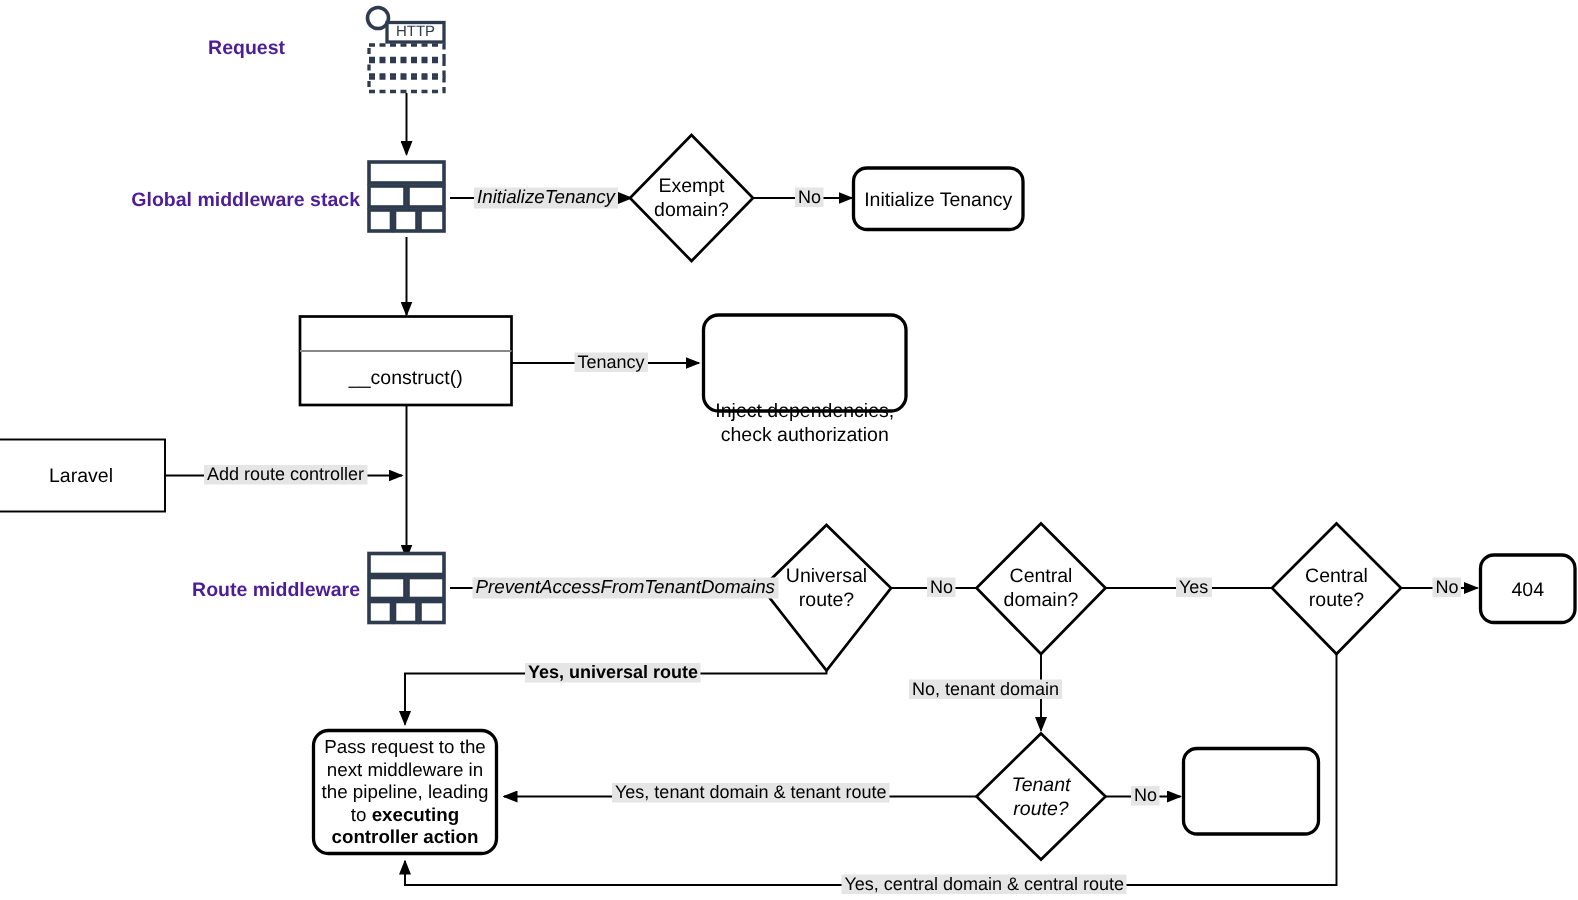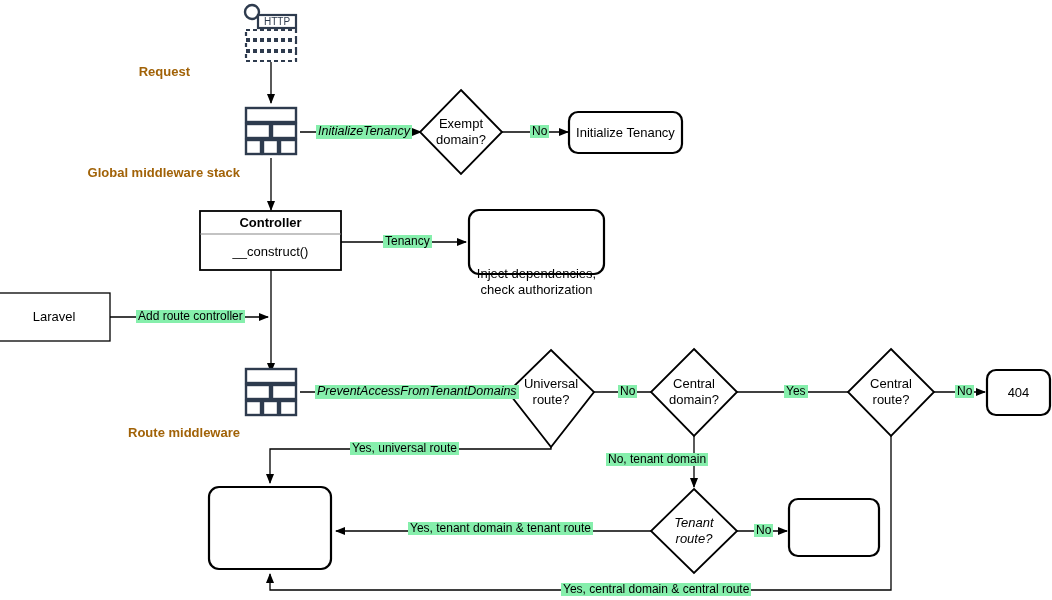--- a/index.html
+++ b/index.html
@@ -21,37 +21,36 @@
     position: absolute;
     top: 0;
     left: 0;
     width: 1052px;
     height: 600px;
   }
   .edge-lbl {
     position: absolute;
     font-size: 12px;
     color: #000000;
-    background: #86efac;
+    background: #e5e5e5;
     padding: 0 2px;
     line-height: 1.1;
     white-space: nowrap;
   }
   .edge-lbl.ital {
     font-style: italic;
     font-size: 12.5px;
   }
   .side-lbl {
     position: absolute;
     font-size: 13px;
     font-weight: bold;
-    color: #a16207;
+    color: #4c1d95;
     white-space: nowrap;
     text-align: right;
-    margin-top: 40px;
   }
   .node-text {
     position: absolute;
     display: flex;
     align-items: center;
     justify-content: center;
     text-align: center;
     font-size: 13px;
     color: #000000;
     line-height: 1.2;
@@ -158,46 +157,48 @@
   <div class="side-lbl" style="left:90px; top:24px; width:100px;">Request</div>
   <div class="side-lbl" style="left:20px; top:125px; width:220px;">Global middleware stack</div>
   <div class="side-lbl" style="left:20px; top:385px; width:220px;">Route middleware</div>
 
   <div class="node-text" style="left:258px; top:15px; width:38px; height:13px; font-size:10px; color:#2e3b4e;">HTTP</div>
 
   <div class="node-text" style="left:420px; top:110px; width:82px; height:44px;">Exempt<br>domain?</div>
 
   <div class="node-text" style="left:569px; top:112px; width:113px; height:41px;">Initialize Tenancy</div>
 
-  <div class="node-text bold" style="left:200px; top:212px; width:141px; height:22px;">Controller</div>
   <div class="node-text" style="left:200px; top:234px; width:141px; height:36px;">__construct()</div>
 
   <div class="node-text" style="left:469px; top:210px; width:135px; height:64px;margin-top:40px;">Inject dependencies,<br>check authorization</div>
 
   <div class="node-text" style="left:-2px; top:293px; width:112px; height:48px;">Laravel</div>
 
   <div class="node-text" style="left:509px; top:370px; width:84px; height:44px;">Universal<br>route?</div>
 
   <div class="node-text" style="left:652px; top:370px; width:84px; height:44px;">Central<br>domain?</div>
 
   <div class="node-text" style="left:849px; top:370px; width:84px; height:44px;">Central<br>route?</div>
 
   <div class="node-text" style="left:987px; top:370px; width:63px; height:45px;">404</div>
 
   <div class="node-text" style="left:652px; top:509px; width:84px; height:44px;font-style:italic;">Tenant<br>route?</div>
 
 
+  <div class="node-text" style="left:209px; top:488px; width:122px; height:80px; font-size:12.5px;">
+      <span><span>Pass request to the<br>next middleware in<br>the pipeline, leading<br>to </span><b>executing<br>controller action</b></span>
+    </div>
 
   <div class="edge-lbl ital" style="left:316px; top:125px;">InitializeTenancy</div>
   <div class="edge-lbl" style="left:530px; top:125px;">No</div>
   <div class="edge-lbl" style="left:383px; top:235px;">Tenancy</div>
   <div class="edge-lbl" style="left:136px; top:310px;">Add route controller</div>
   <div class="edge-lbl ital" style="left:315px; top:385px;">PreventAccessFromTenantDomains</div>
   <div class="edge-lbl" style="left:618px; top:385px;">No</div>
   <div class="edge-lbl" style="left:784px; top:385px;">Yes</div>
   <div class="edge-lbl" style="left:955px; top:385px;">No</div>
   <div class="edge-lbl" style="left:606px; top:453px;">No, tenant domain</div>
   <div class="edge-lbl" style="left:754px; top:524px;">No</div>
-  <div class="edge-lbl" style="left:350px; top:442px;">Yes, universal route</div>
+  <div class="edge-lbl" style="left:350px; top:442px;font-weight:bold;">Yes, universal route</div>
   <div class="edge-lbl" style="left:408px; top:522px;">Yes, tenant domain &amp; tenant route</div>
   <div class="edge-lbl" style="left:561px; top:583px;">Yes, central domain &amp; central route</div>
 
 </div>
 
 </body></html>

